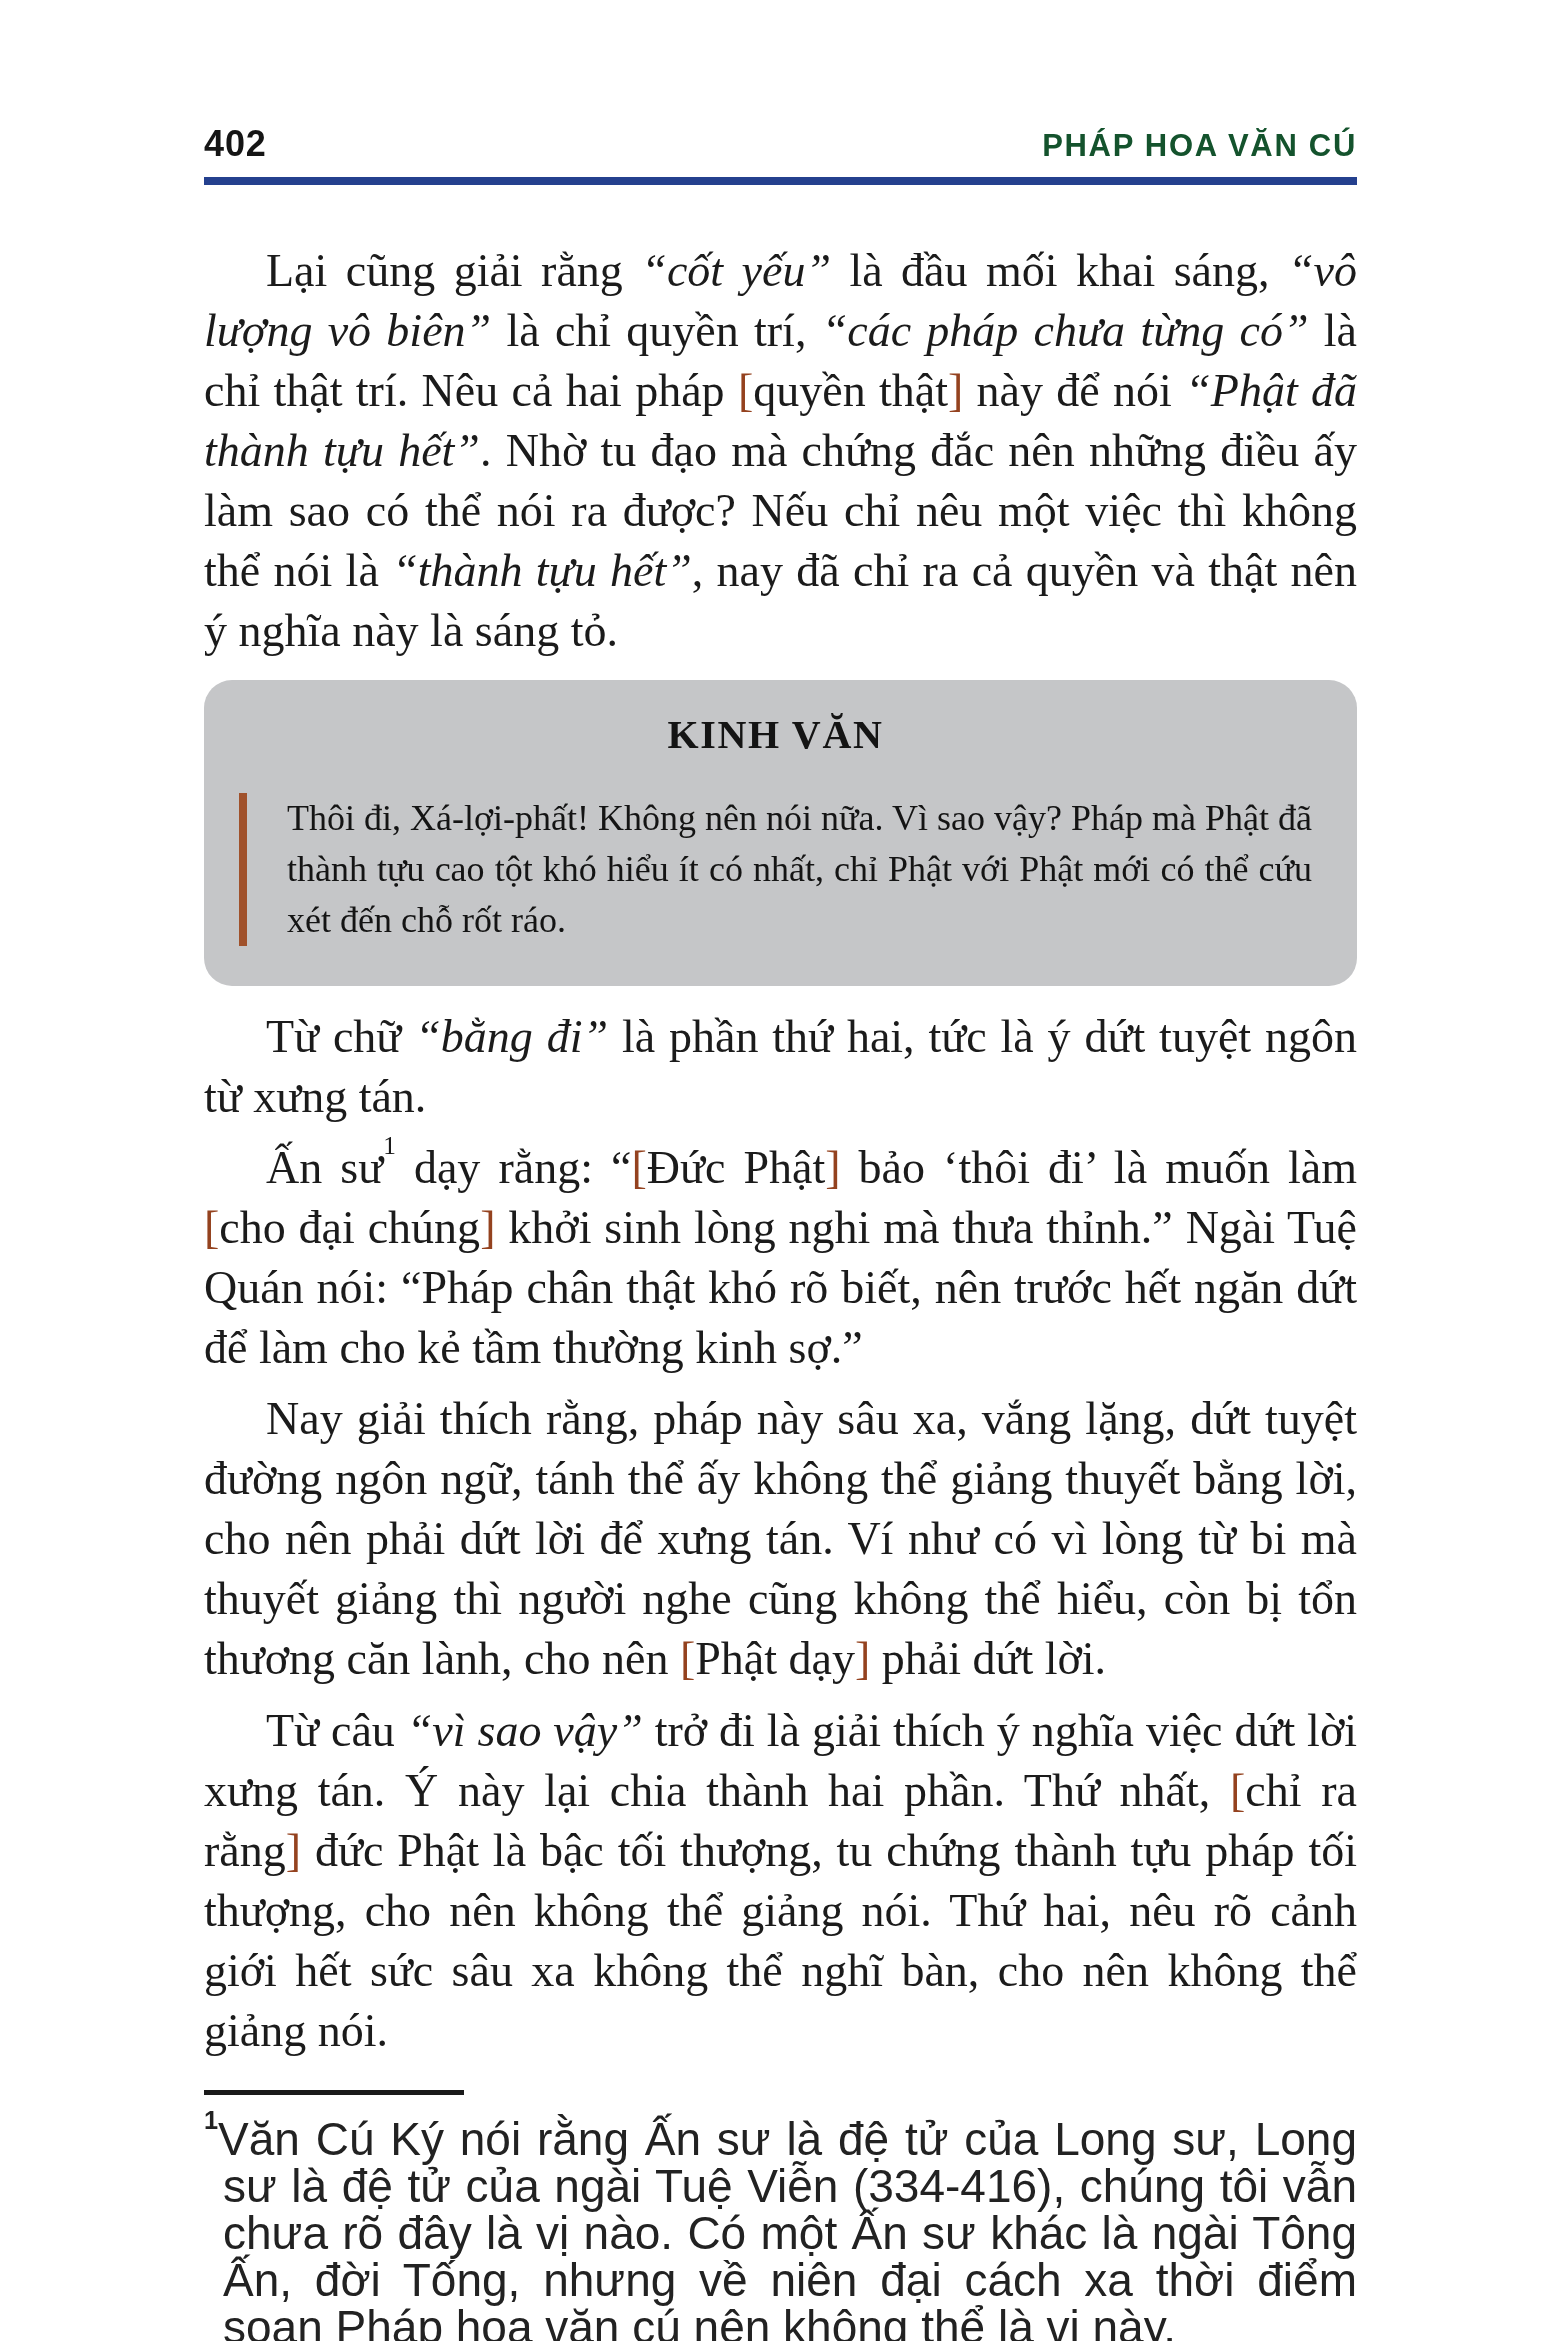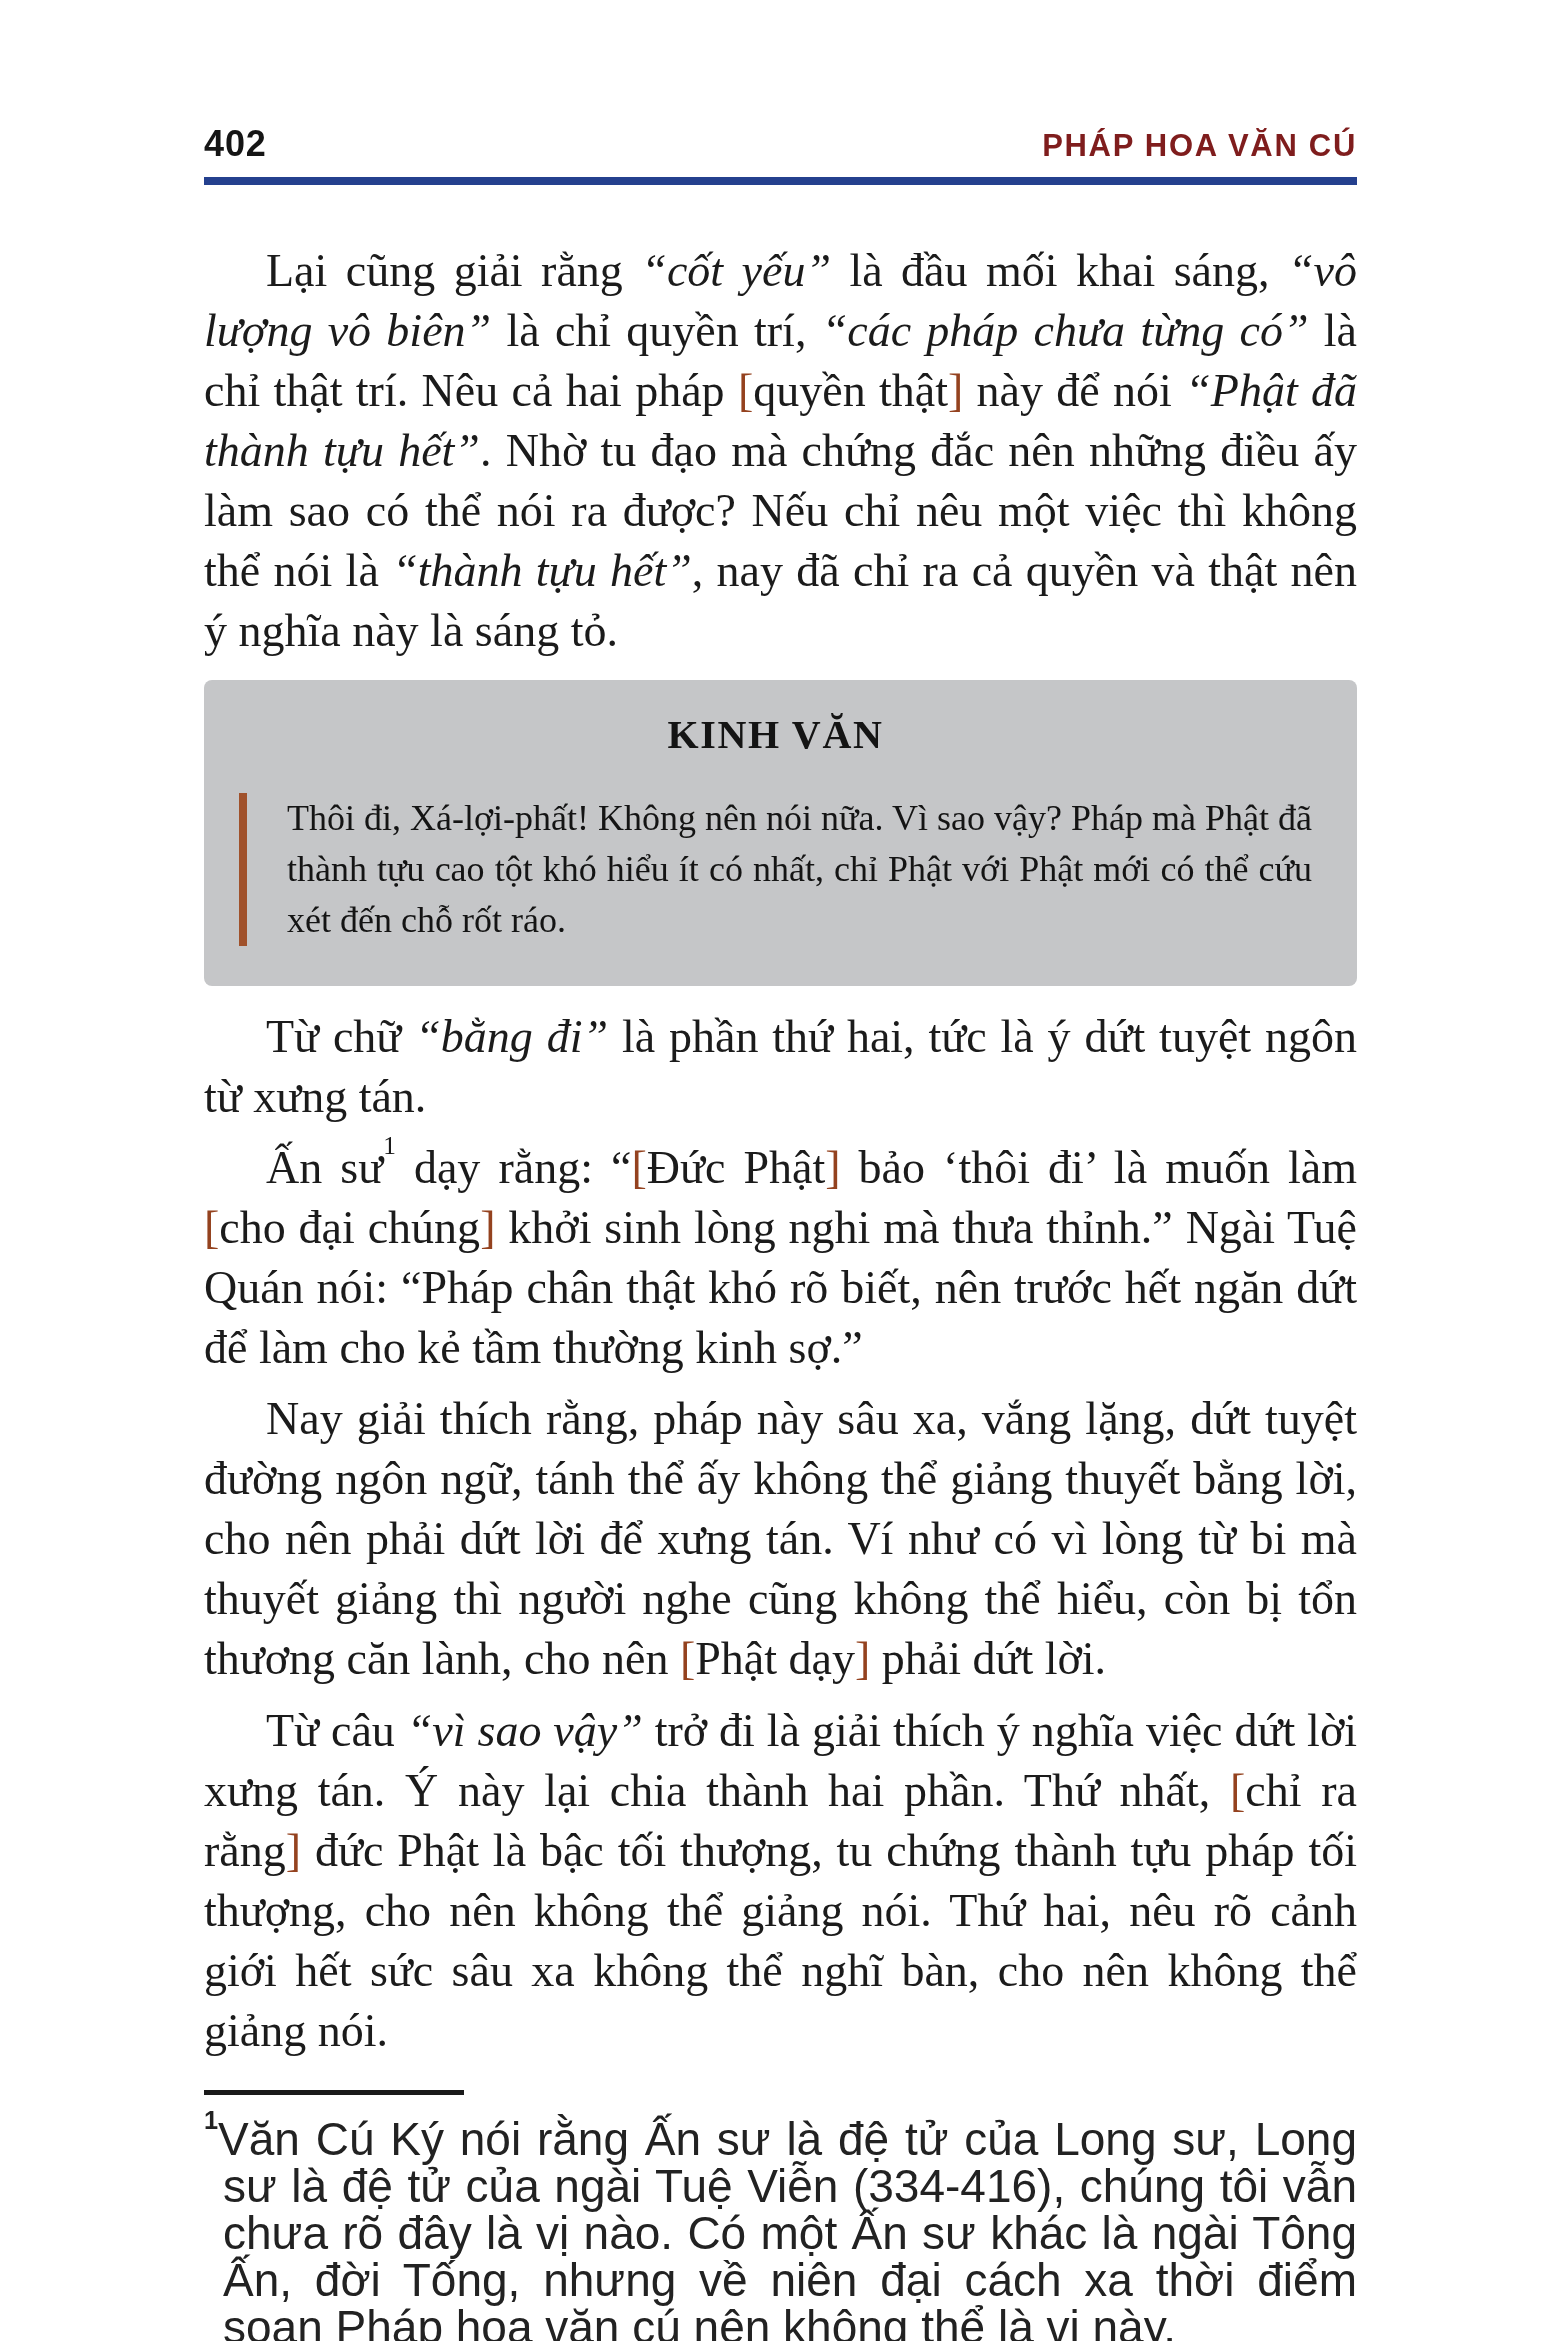--- a/index.html
+++ b/index.html
@@ -27,21 +27,21 @@
     font-family: "Liberation Sans", sans-serif;
     font-weight: bold;
     font-size: 36px;
     color: #151515;
     letter-spacing: 0.9px;
   }
   .running-title {
     font-family: "Liberation Sans", sans-serif;
     font-weight: bold;
     font-size: 31px;
-    color: #7f1d1d;
+    color: #14532d;
     letter-spacing: 1.7px;
     margin-left: 44px;
   }
   .header-rule {
     height: 7.8px;
     background: #24408E;
     margin-top: 12px;
   }
 
   
@@ -58,21 +58,21 @@
   sup.fn-ref {
     font-size: 55%;
     line-height: 0;
     position: relative;
     top: -0.5em;
   }
 
   
   .kinh-van {
     background: #C5C6C8;
-    border-radius: 8px;
+    border-radius: 28px;
     margin: 19px 0 21px 0;
     padding: 31px 45px 40px 35px;
   }
   .kv-title {
     text-align: center;
     font-weight: bold;
     font-size: 40px;
     letter-spacing: 1.7px;
     color: #141414;
     margin: 0 0 35px 0;

